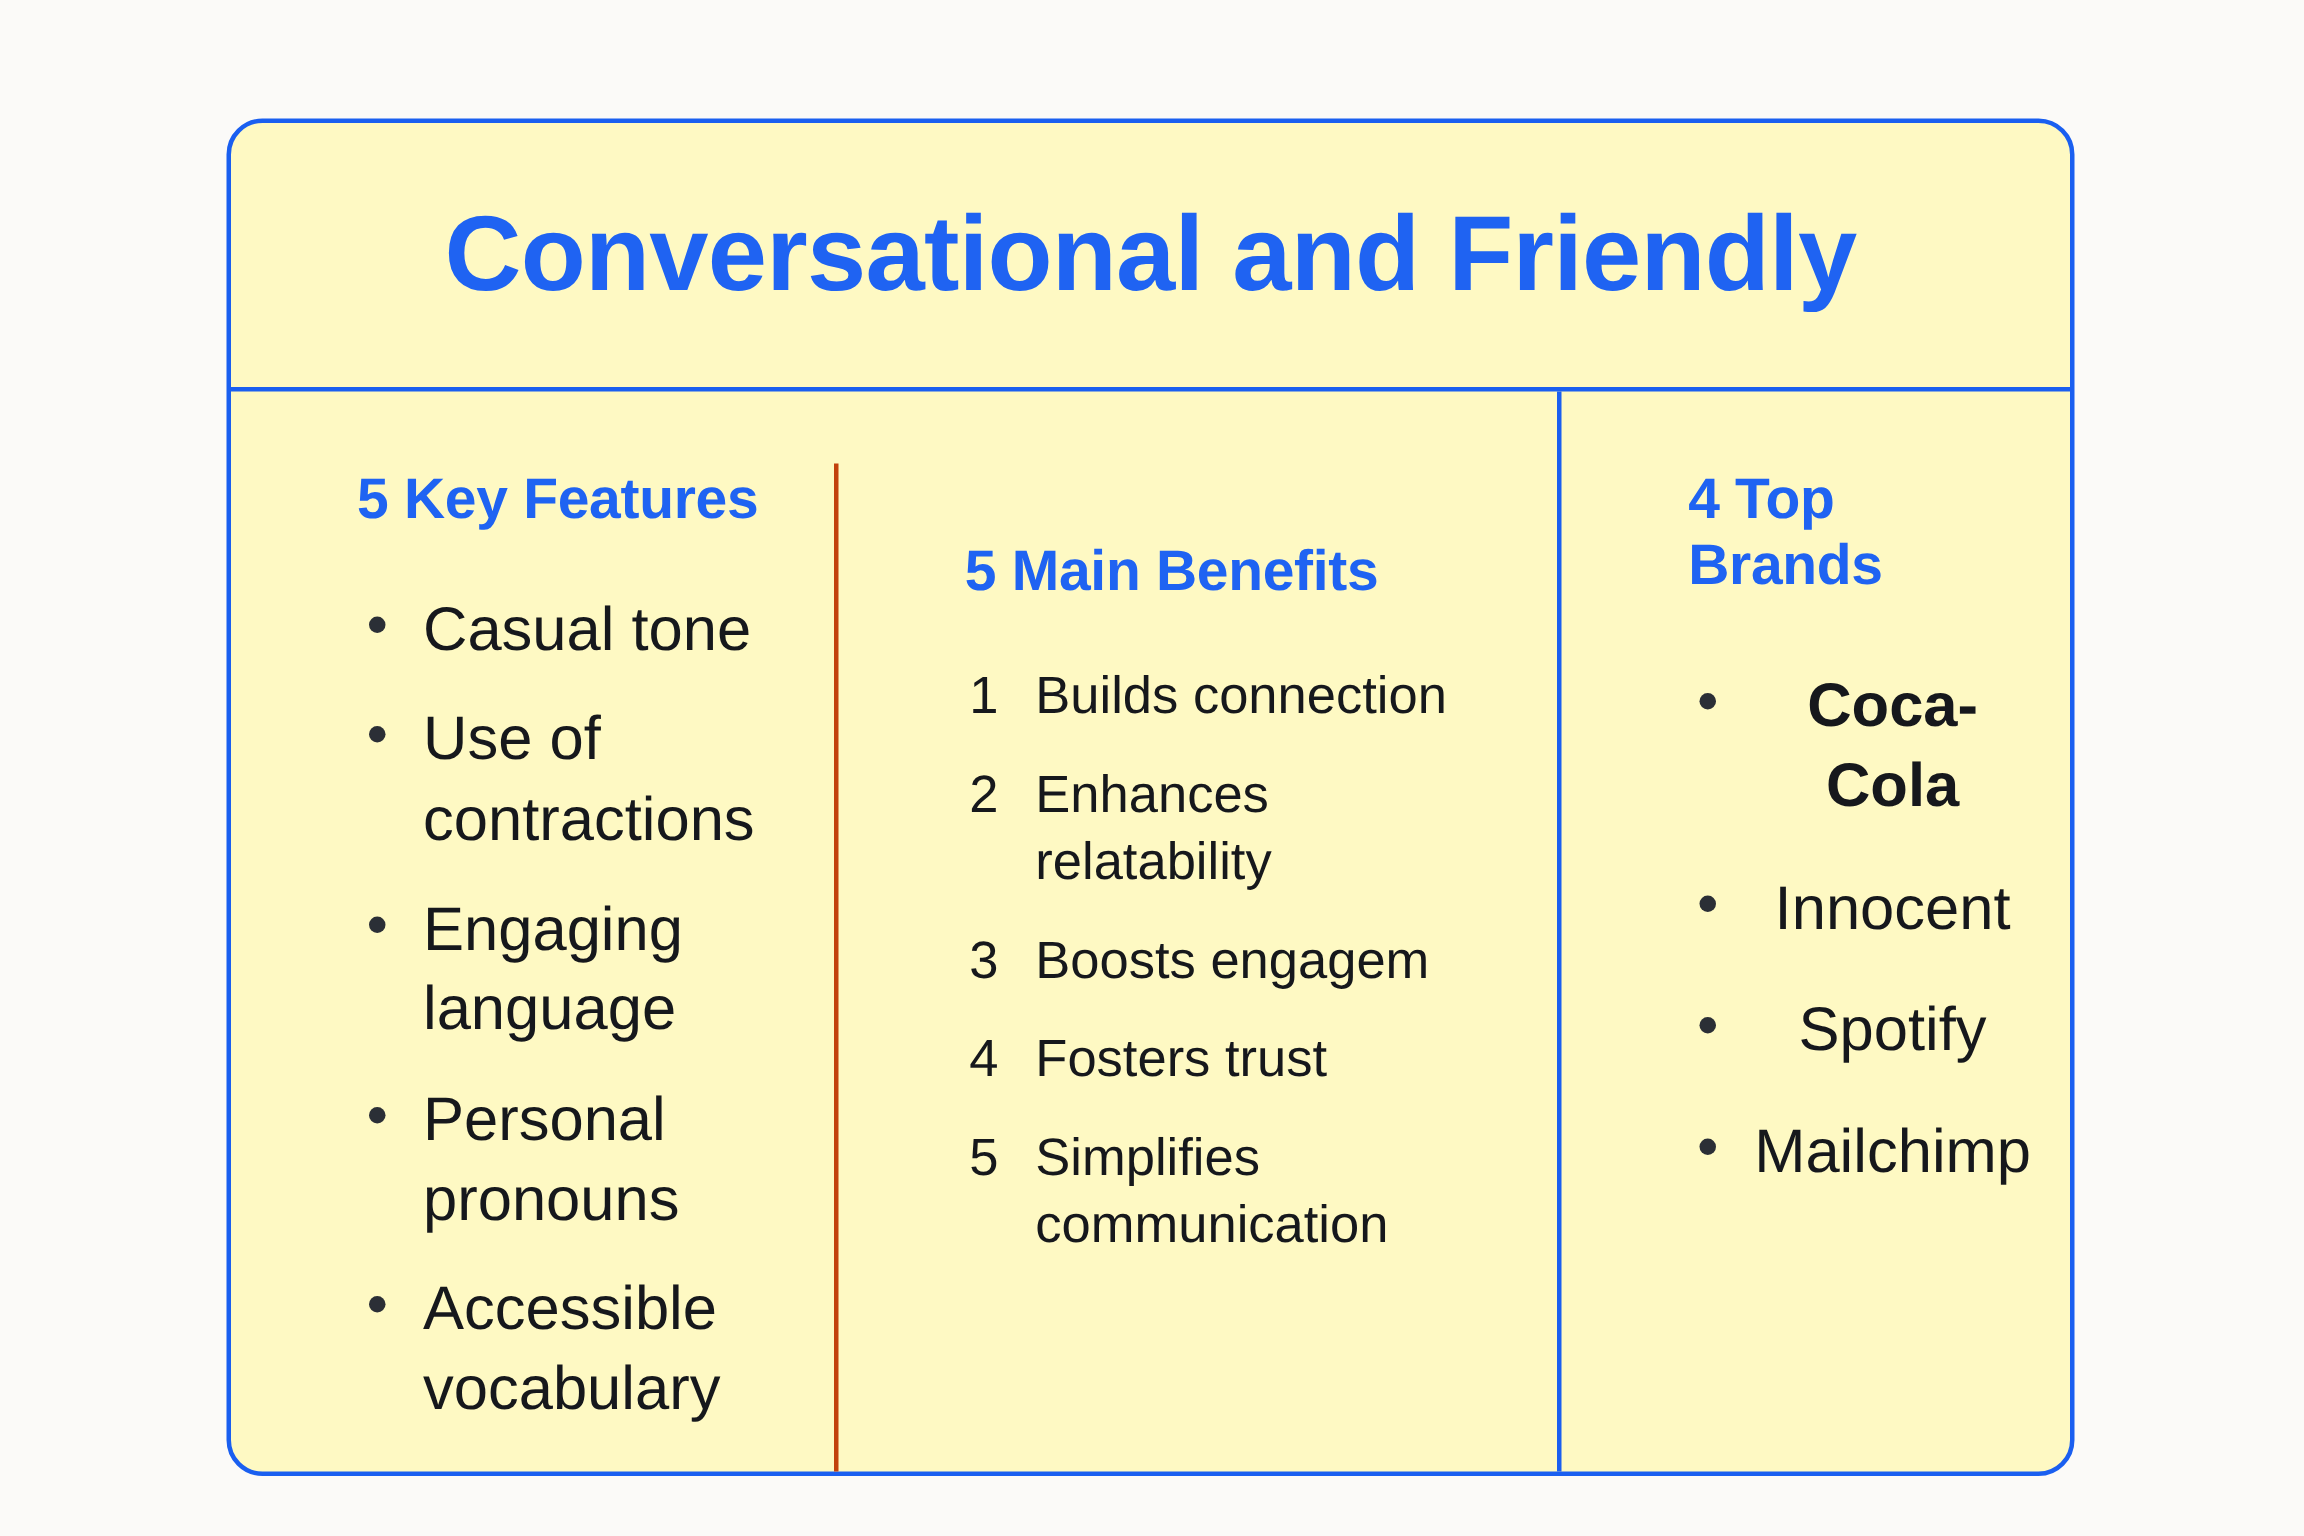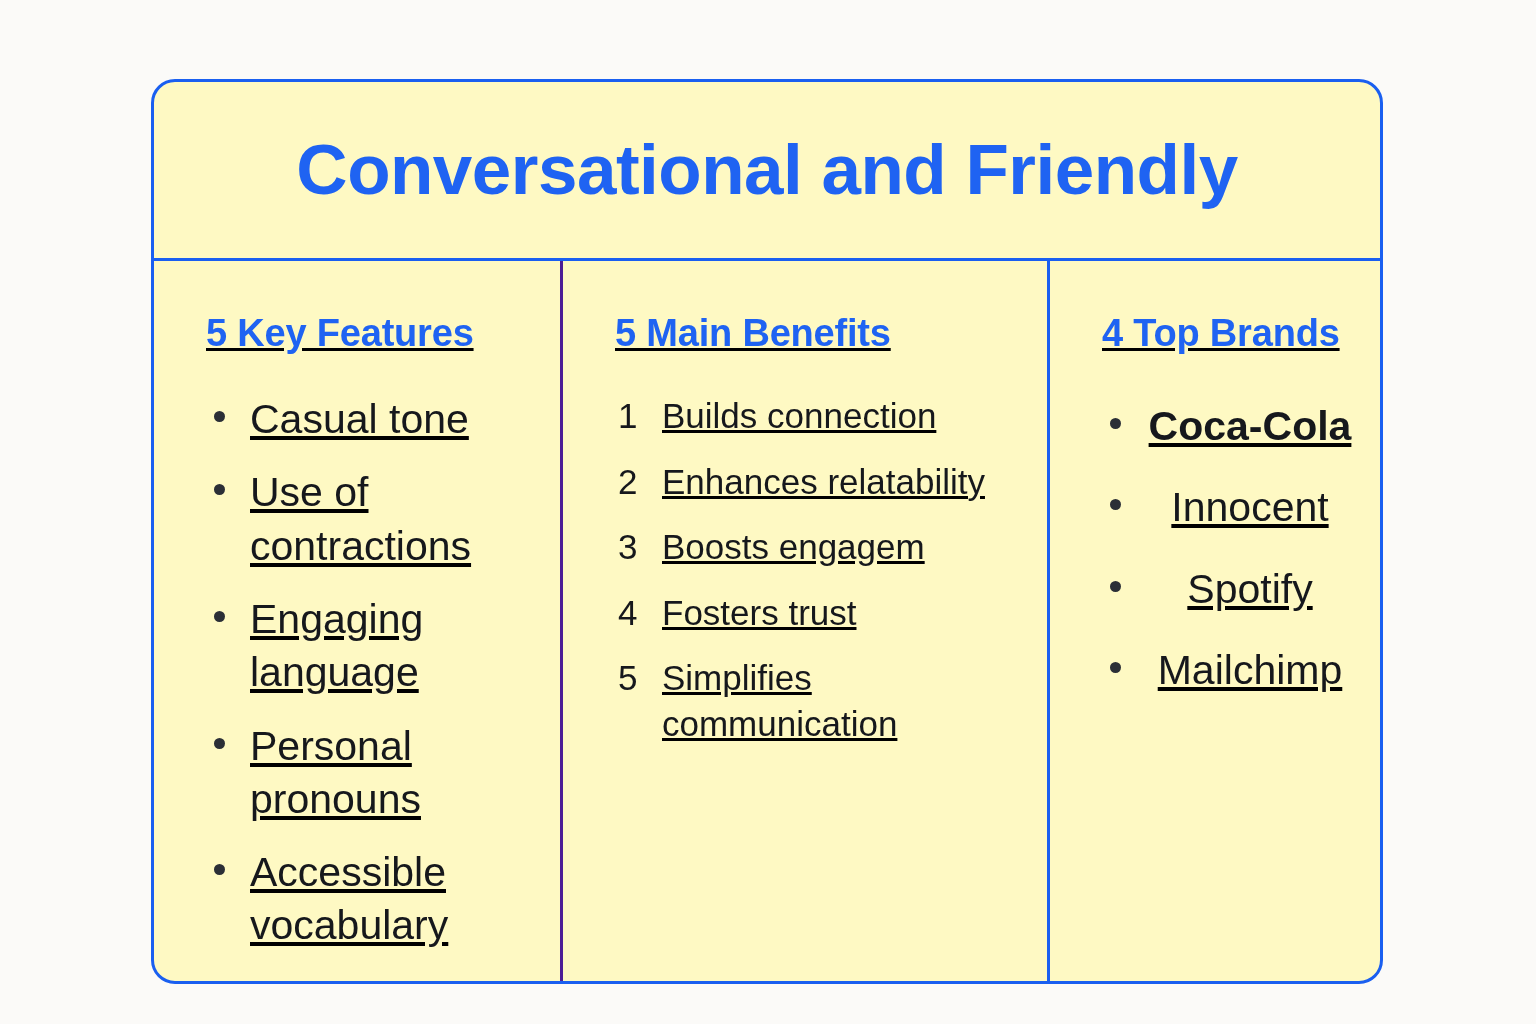--- a/index.html
+++ b/index.html
@@ -69,25 +69,24 @@
     position: absolute;
     left: 0;
     right: 0;
     top: 179px;
     bottom: 0;
     display: flex;
   }
   .col {
     position: relative;
     box-sizing: border-box;
-    padding: 50px 26px 0 52px;
-    text-decoration: underline;
+    padding: 50px 26px 0 84px;
   }
   .col-1 { width: 406px; }
-  .col-2 { width: 487px; border-left: 3px solid #4c1d95; }
+  .col-2 { width: 487px; border-left: 3px solid #c2410c; margin-top: 48px; }
   .col-3 { flex: 1; border-left: 3px solid #1a5ff0; }
 
   .col-heading {
     font-size: 38px;
     font-weight: bold;
     color: #1f63f2;
     line-height: 1.16;
     margin: 0 0 38px 0;
     letter-spacing: -0.2px;
   }

